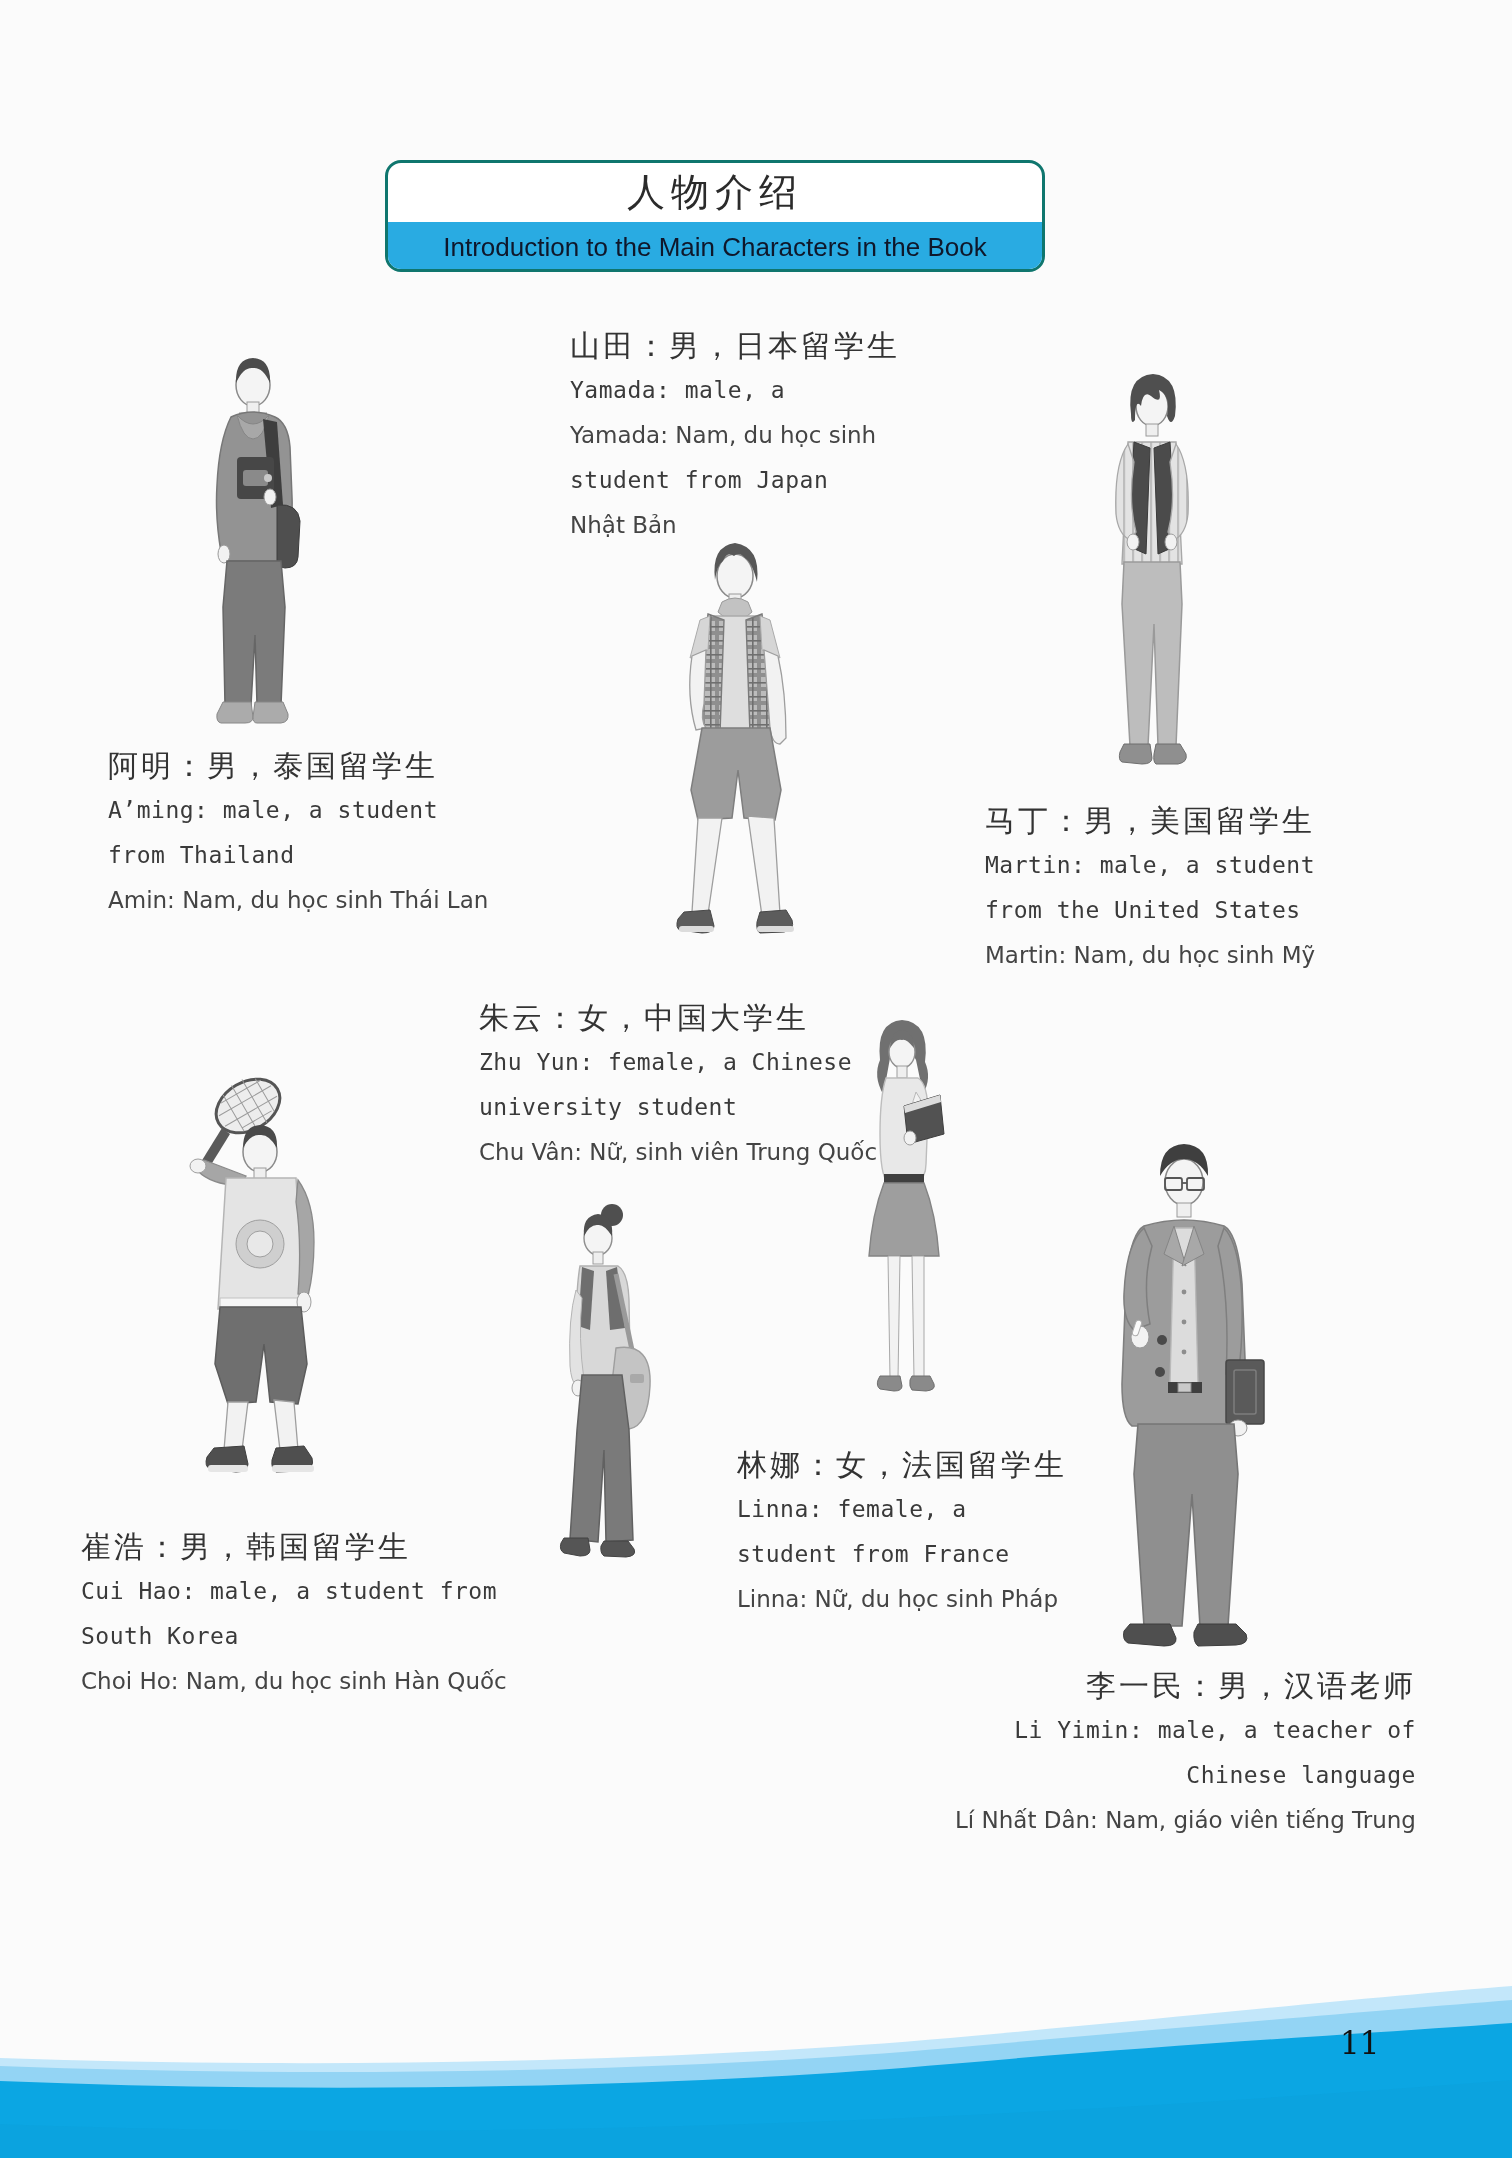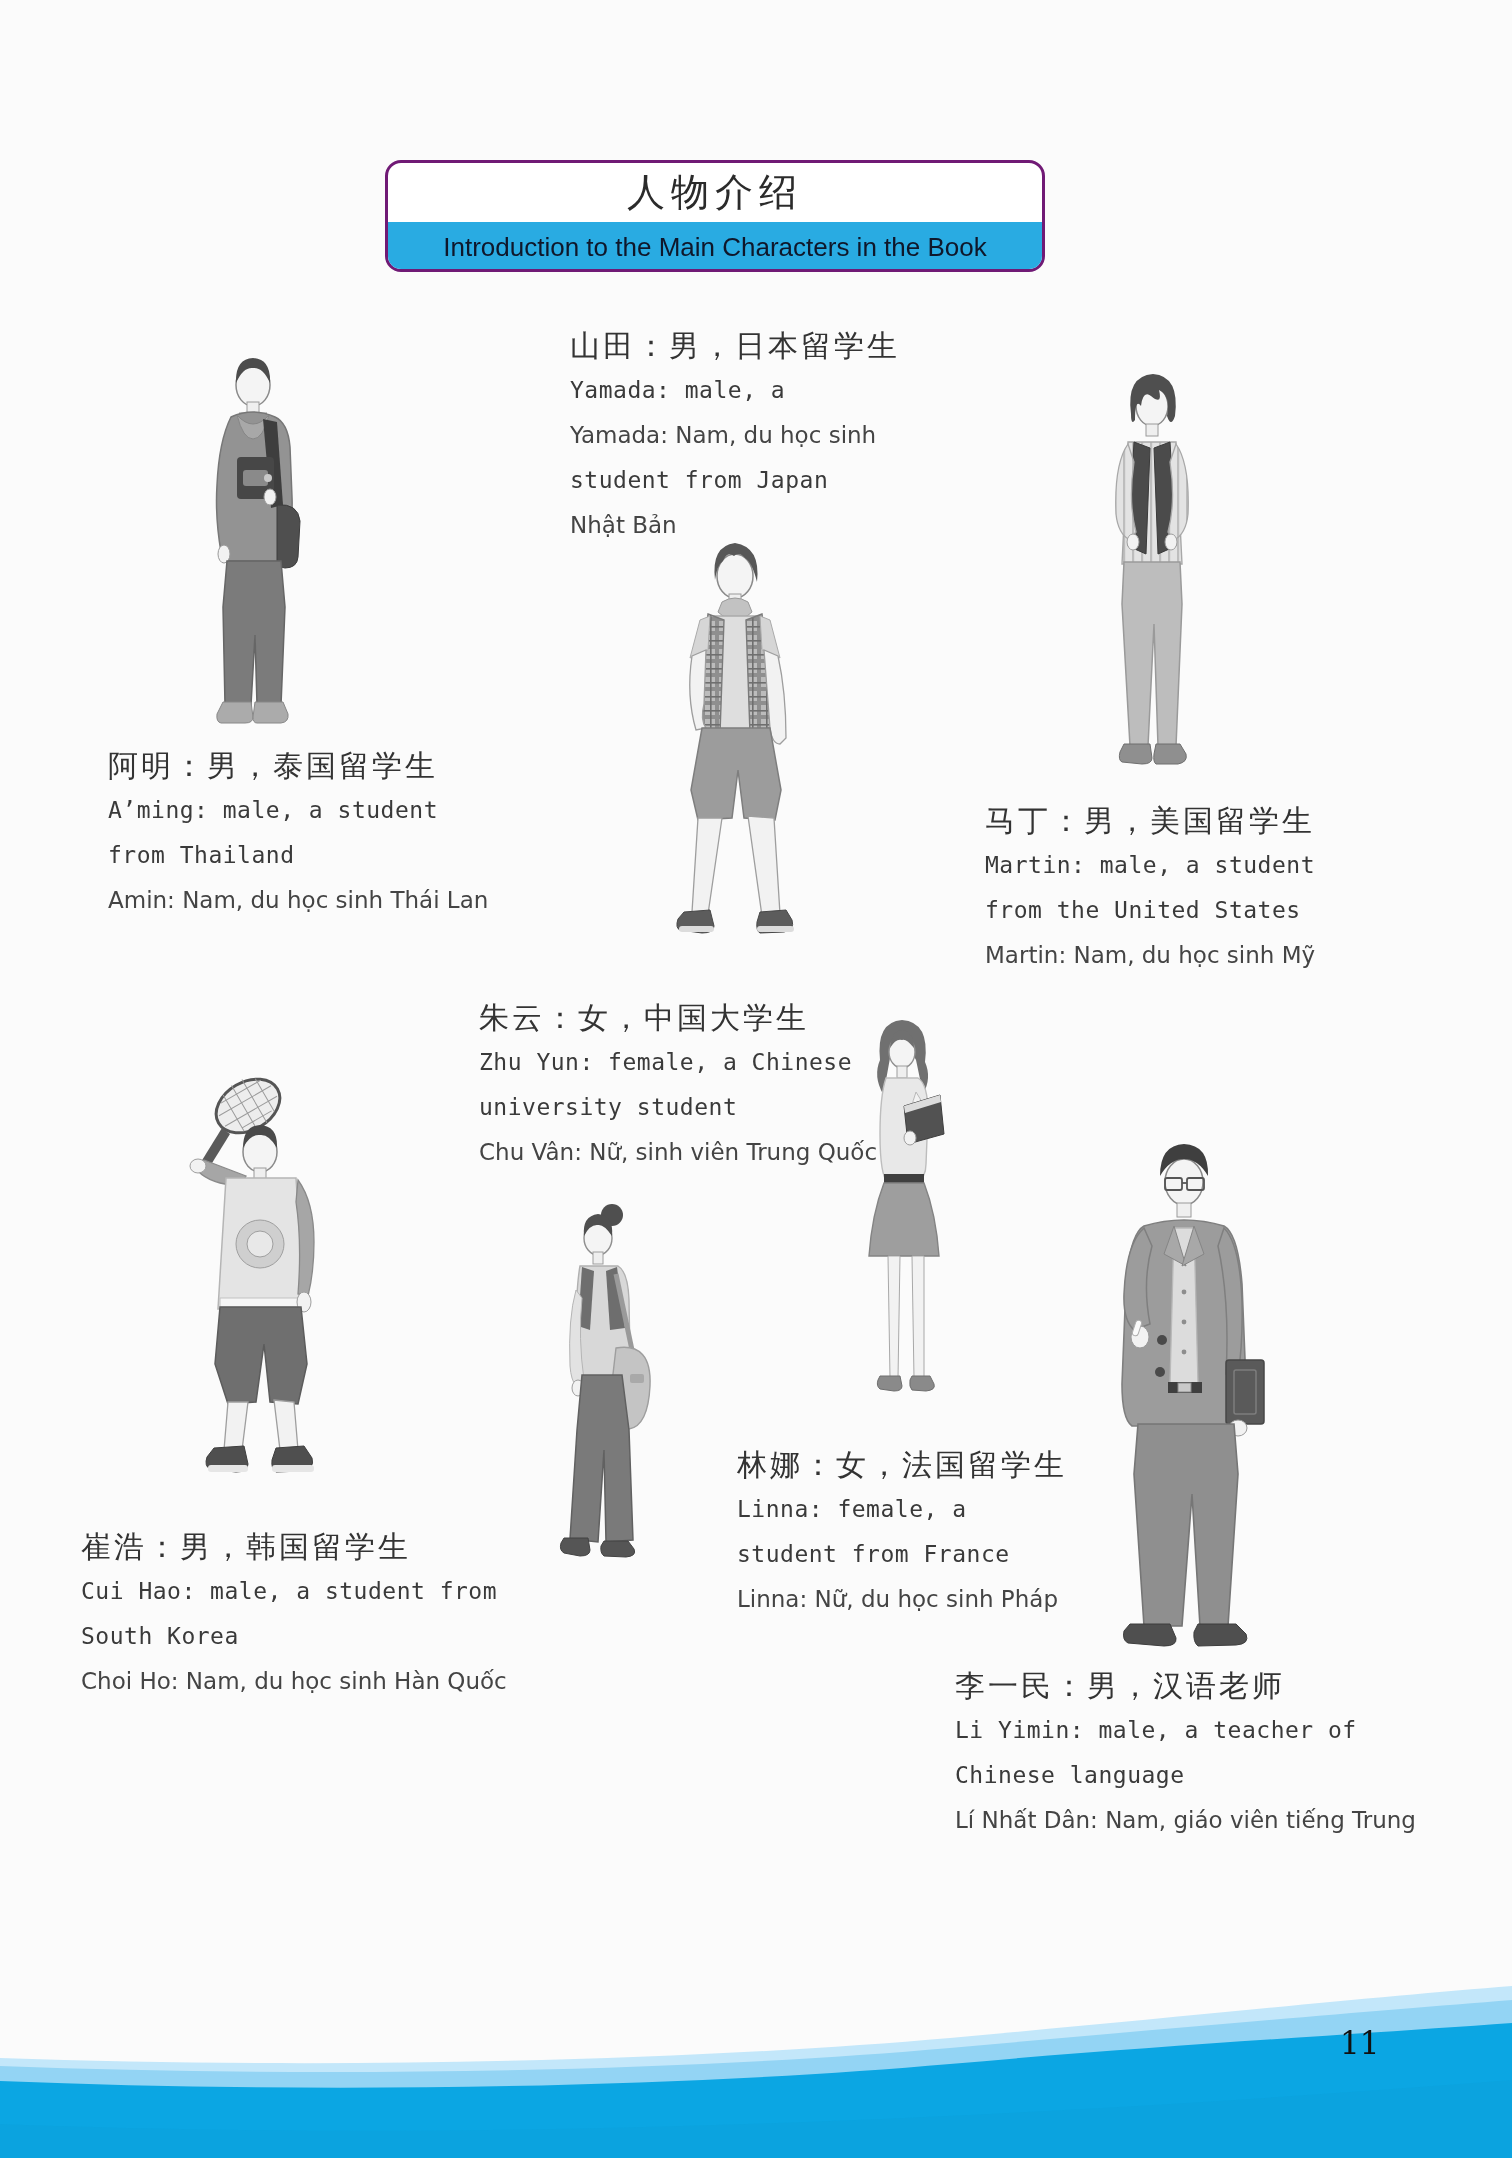--- a/index.html
+++ b/index.html
@@ -6,21 +6,21 @@
   html,body { width:1512px; height:2158px; background:#fff; }
   .page {
     position:relative; width:1512px; height:2158px;
     background:#FBFBFB; overflow:hidden;
     font-family:"Liberation Sans", sans-serif;
     color:#383838;
   }
   
   .title-box {
     position:absolute; left:385px; top:160px; width:660px; height:112px;
-    border:3px solid #701a75; border-radius:16px; overflow:hidden; background:#fff;
+    border:3px solid #0f766e; border-radius:16px; overflow:hidden; background:#fff;
   }
   .title-cn {
     height:59px; display:flex; align-items:center; justify-content:center;
     font-family:"Liberation Serif", serif; font-size:38px; letter-spacing:6px; color:#2b2b2b;
   }
   .title-en {
     height:50px; background:#29ABE2; display:flex; align-items:center; justify-content:center;
     color:#0f172a; font-size:26px; font-family:"Liberation Sans", sans-serif;
   }
   
@@ -264,21 +264,21 @@
     <div class="ln vi">Choi Ho: Nam, du học sinh Hàn Quốc</div>
   </div>
 
   <div class="char-text" style="left:737px; top:1442px;">
     <div class="ln cn">林娜：女，法国留学生</div>
     <div class="ln en">Linna: female, a</div>
     <div class="ln en">student from France</div>
     <div class="ln vi">Linna: Nữ, du học sinh Pháp</div>
   </div>
 
-  <div class="char-text" style="left:955px; top:1663px;">
+  <div class="char-text" style="left:955px; top:1663px;text-align:right;">
     <div class="ln cn">李一民：男，汉语老师</div>
     <div class="ln en">Li Yimin: male, a teacher of</div>
     <div class="ln en">Chinese language</div>
     <div class="ln vi">Lí Nhất Dân: Nam, giáo viên tiếng Trung</div>
   </div>
 
   <svg class="wave" viewBox="0 0 1512 230" preserveAspectRatio="none">
     <path d="M0,130 C350,142 700,132 950,110 C1150,92 1360,70 1512,58 L1512,230 L0,230 Z" fill="#C3E7FA"></path>
     <path d="M0,138 C350,151 700,142 950,120 C1150,102 1360,84 1512,72 L1512,230 L0,230 Z" fill="#93D4F4"></path>
     <path d="M0,153 C350,167 700,158 950,136 C1150,118 1360,106 1512,95 L1512,230 L0,230 Z" fill="#0BA6E3"></path>

